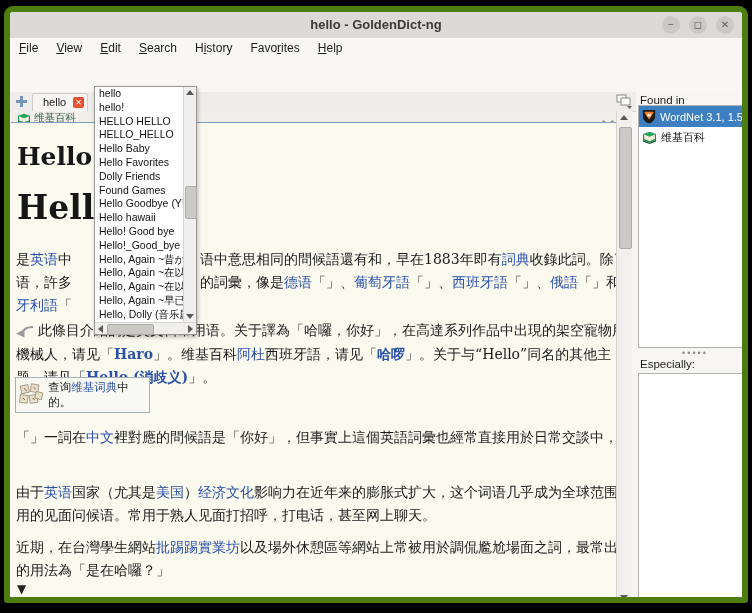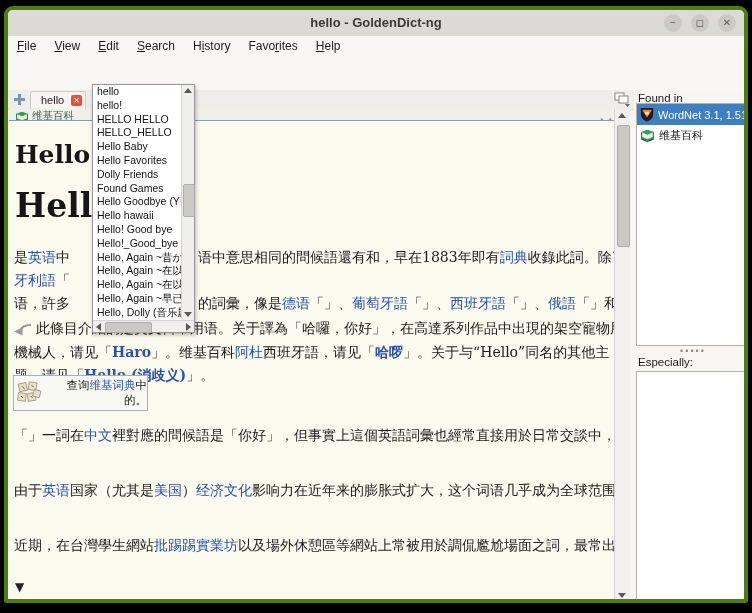--- a/index.html
+++ b/index.html
@@ -1,19 +1,19 @@
 <!DOCTYPE html>
 <html><head>
 <meta charset="utf-8">
 <style>
   html,body{margin:0;padding:0;}
   body{width:752px;height:613px;background:#000;position:relative;overflow:hidden;
        font-family:"Liberation Sans",sans-serif;}
   .window{position:absolute;left:4px;top:6px;width:744px;height:597px;background:#f7f6f4;
-          border:4px solid #4d7c0f;border-radius:9px 9px 3px 3px;overflow:hidden;box-sizing:border-box;}
+          border:6px solid #4d7c0f;border-radius:9px 9px 3px 3px;overflow:hidden;box-sizing:border-box;}
   
   .titlebar{position:absolute;left:0;top:0;width:100%;height:26px;background:#dcdad7;
             border-bottom:1px solid #c6c4c1;}
   .wtitle{position:absolute;left:0;right:0;top:5px;text-align:center;font-size:13px;font-weight:bold;color:#3c3a38;}
   .wbtns{position:absolute;right:8px;top:4px;display:flex;gap:9px;}
   .wbtn{width:18px;height:18px;border-radius:50%;background:#cbc8c5;color:#5c5a58;font-size:10px;
         display:flex;align-items:center;justify-content:center;line-height:1;}
   
   .menubar{position:absolute;left:0;top:26px;width:100%;height:20px;background:#f8f7f6;}
   .mi{display:inline-block;padding:3px 9px 0 9px;font-size:12px;color:#1c1c1c;}
@@ -64,21 +64,21 @@
   .rl{white-space:nowrap;overflow:hidden;}
   .p-first .rl{height:23px;line-height:23px;}
   .p-hat .rl{height:23.5px;line-height:23.5px;}
   .p-main .rl{height:22.5px;line-height:22.5px;}
   .lnk{color:#2b50aa;}
   .b{font-weight:bold;}
   .gap{display:inline-block;}
   .hatico{position:absolute;left:4px;top:201px;}
   .wiktbox{position:absolute;left:4px;top:254px;width:135px;height:36px;border:1px solid #a7b0b8;
            background:#f8f9f3;box-sizing:border-box;display:flex;align-items:center;}
-  .wikttext{font-size:11.5px;margin-left:4px;color:#1a1a1a;text-align:right;}
+  .wikttext{font-size:11.5px;margin-left:4px;color:#1a1a1a;}
   .endmark{position:absolute;left:6px;top:459px;font-size:12px;color:#222;}
   
   .cscroll{position:absolute;left:606px;top:99px;width:16px;height:493px;background:#f1f0ee;
            border-left:1px solid #d5d3d1;box-sizing:border-box;}
   .tri-up{width:0;height:0;border-left:4px solid transparent;border-right:4px solid transparent;border-bottom:5px solid #5a5856;}
   .tri-dn{width:0;height:0;border-left:4px solid transparent;border-right:4px solid transparent;border-top:5px solid #5a5856;}
   .tri-lf{width:0;height:0;border-top:4px solid transparent;border-bottom:4px solid transparent;border-right:5px solid #5a5856;}
   .tri-rt{width:0;height:0;border-top:4px solid transparent;border-bottom:4px solid transparent;border-left:5px solid #5a5856;}
   .cscroll .up{position:absolute;left:3px;top:4px;}
   .cscroll .dn{position:absolute;left:3px;bottom:4px;}
@@ -267,22 +267,22 @@
       </svg>
   </div>
   <div class="blueline"></div>
 
   <div class="content">
     <div class="h1s">Hello</div>
     <div class="h1l">Hello</div>
 
     <div class="para p-first" style="left:5px;top:125px">
         <div class="rl"><span class="txt">是</span><span class="lnk">英语</span><span class="txt">中</span><span class="gap" style="width: 128px;"></span><span class="txt">语中意思相同的問候語還有和，早在1883年即有</span><span class="lnk">詞典</span><span class="txt">收錄此詞。除了英</span></div>
+        <div class="rl"><span class="txt">语，許多</span><span class="gap" style="width: 128px;"></span><span class="txt">的詞彙，像是</span><span class="lnk">德语</span><span class="txt">「」、</span><span class="lnk">葡萄牙語</span><span class="txt">「」、</span><span class="lnk">西班牙語</span><span class="txt">「」、</span><span class="lnk">俄語</span><span class="txt">「」和</span></div>
         <div class="rl"><span class="lnk">牙利語</span><span class="txt">「</span></div>
-        <div class="rl"><span class="txt">语，許多</span><span class="gap" style="width: 128px;"></span><span class="txt">的詞彙，像是</span><span class="lnk">德语</span><span class="txt">「」、</span><span class="lnk">葡萄牙語</span><span class="txt">「」、</span><span class="lnk">西班牙語</span><span class="txt">「」、</span><span class="lnk">俄語</span><span class="txt">「」和</span></div>
       </div>
 
     <div class="hatico">
       <svg width="20" height="15" viewBox="0 0 20 15">
         <path d="M18 3 C11 3 8 5.5 7 9.5" fill="none" stroke="#9a9a9a" stroke-width="2.2"></path>
         <path d="M1 9.5 L9.5 5.5 L9.5 13.5 Z" fill="#9a9a9a"></path>
       </svg>
     </div>
     <div class="para p-hat" style="left:5px;top:196px">
         <div class="rl"><span class="gap" style="width: 22px;"></span><span class="txt">此條目介紹的是英文日常用语。关于譯為「哈囉，你好」，在高達系列作品中出現的架空寵物用</span></div>
@@ -304,23 +304,25 @@
         </g>
       </svg>
       <div class="wikttext"><span class="txt">查询</span><span class="lnk">维基词典</span><span class="txt">中的。</span></div>
     </div>
 
     <div class="para p-main" style="left:5px;top:303px">
         <div class="rl"><span class="txt">「」一詞在</span><span class="lnk">中文</span><span class="txt">裡對應的問候語是「你好」，但事實上這個英語詞彙也經常直接用於日常交談中，甚</span></div>
       </div>
     <div class="para p-main" style="left:5px;top:358px">
         <div class="rl"><span class="txt">由于</span><span class="lnk">英语</span><span class="txt">国家（尤其是</span><span class="lnk">美国</span><span class="txt">）</span><span class="lnk">经济文化</span><span class="txt">影响力在近年来的膨胀式扩大，这个词语几乎成为全球范围通</span></div>
+        <div class="rl"><span class="txt">用的见面问候语。常用于熟人见面打招呼，打电话，甚至网上聊天。</span></div>
       </div>
     <div class="para p-main" style="left:5px;top:413px">
         <div class="rl"><span class="txt">近期，在台灣學生網站</span><span class="lnk">批踢踢實業坊</span><span class="txt">以及場外休憩區等網站上常被用於調侃尷尬場面之詞，最常出現</span></div>
+        <div class="rl"><span class="txt">的用法為「是在哈囉？」</span></div>
       </div>
 
     <div class="endmark">▼</div>
   </div>
 
   <div class="cscroll">
     <div class="up tri-up"></div>
     <div class="thumb"></div>
     <div class="dn tri-dn"></div>
   </div>

